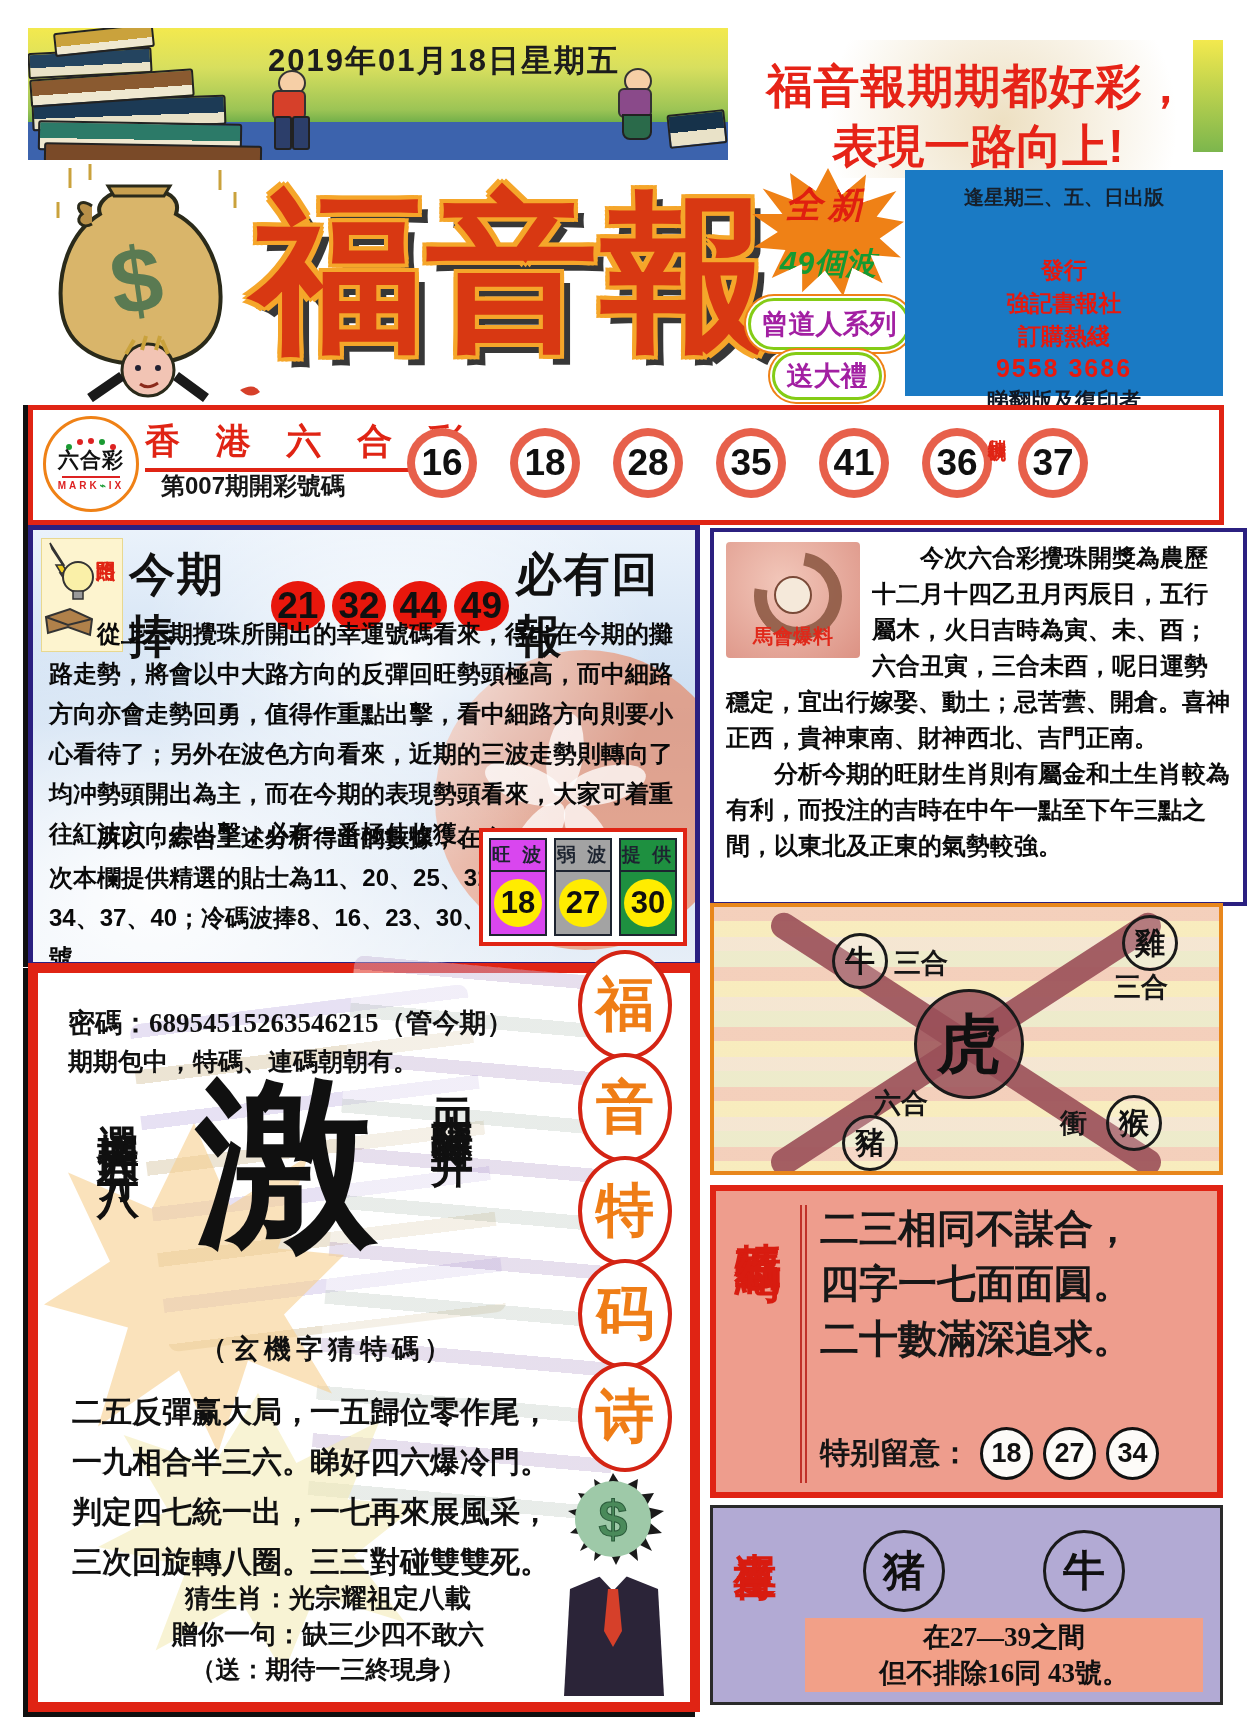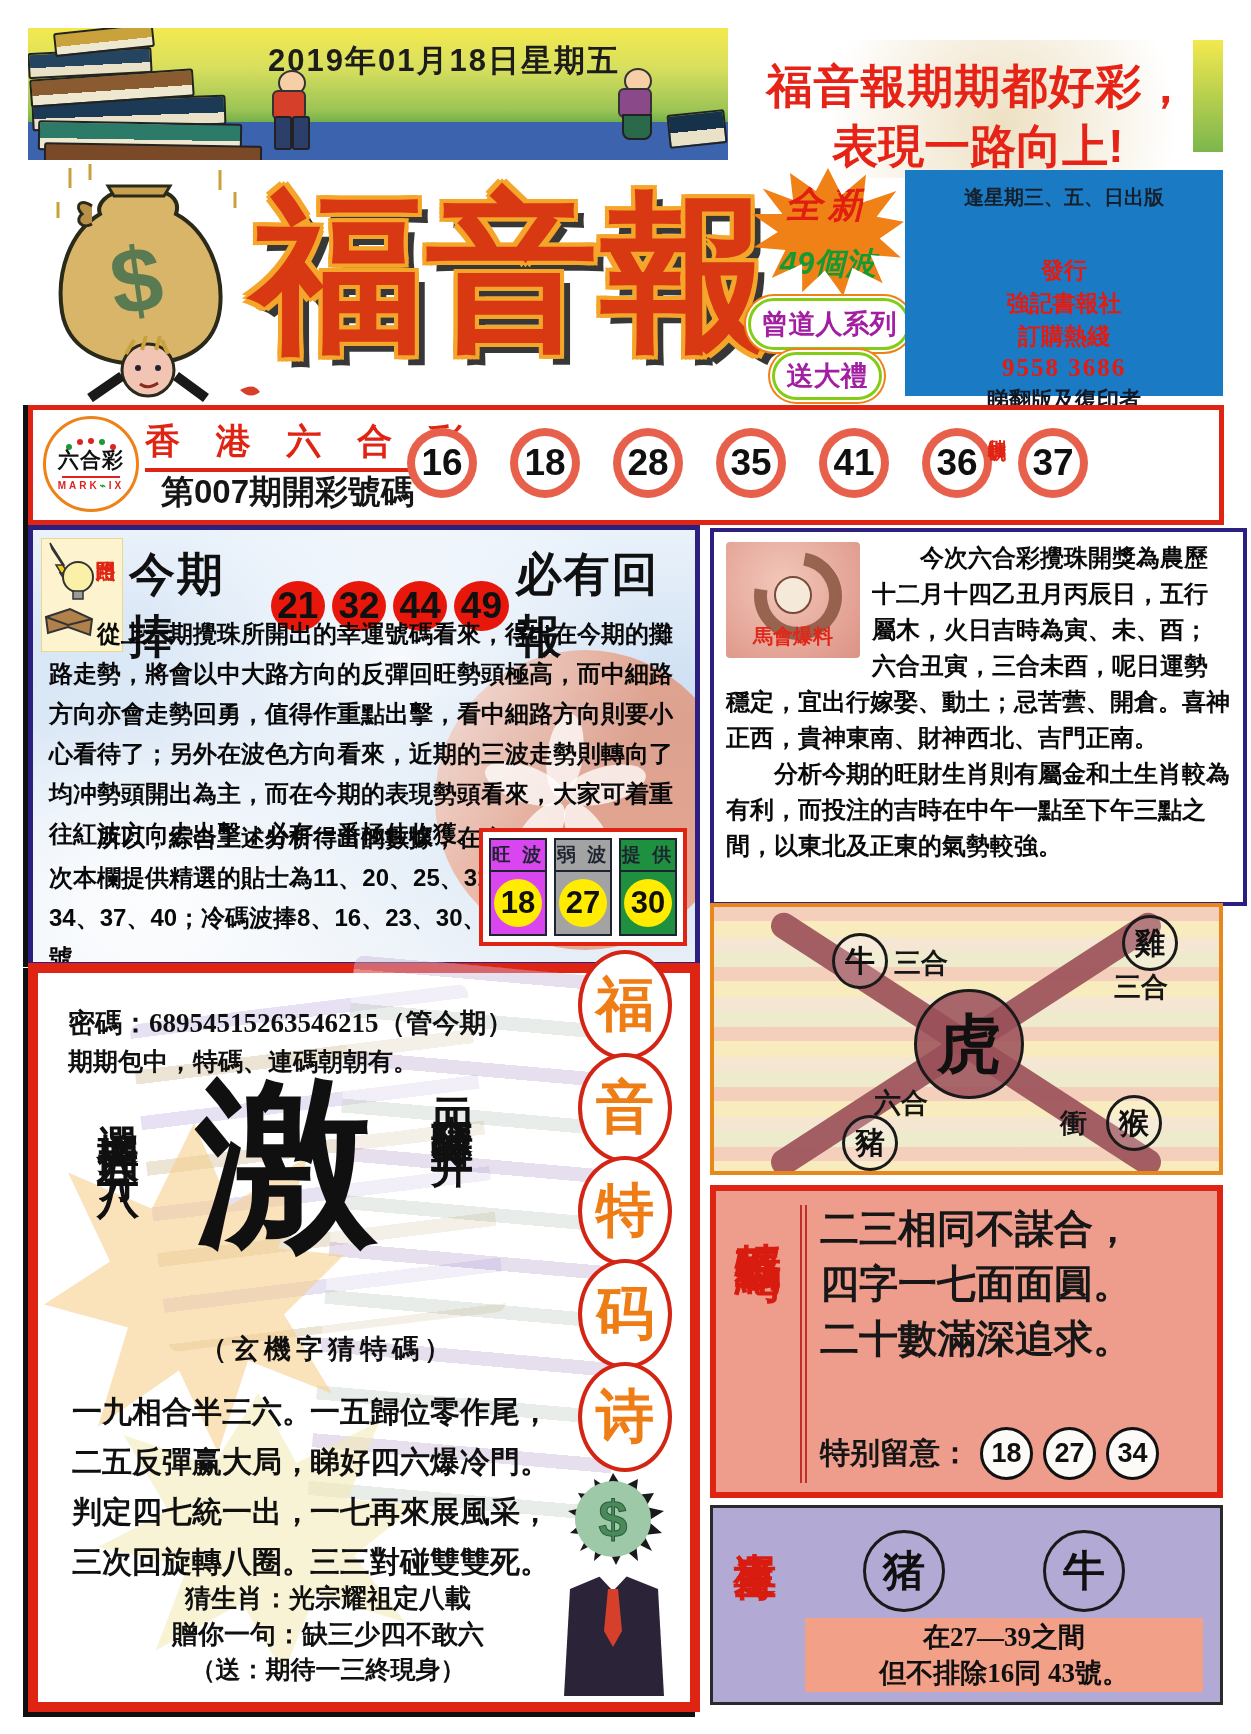--- a/index.html
+++ b/index.html
@@ -33,21 +33,21 @@
      clip-path:polygon(50% 0%,59% 21%,75% 5%,73% 27%,95% 18%,82% 38%,100% 42%,84% 55%,98% 70%,78% 68%,86% 90%,66% 78%,60% 100%,48% 80%,33% 97%,33% 75%,13% 86%,22% 64%,1% 62%,17% 50%,0% 36%,20% 36%,7% 16%,27% 25%,25% 4%,42% 18%);
      display:flex;flex-direction:column;align-items:center;justify-content:center;gap:13px;}
   .starburst .new{font-size:37px;font-weight:900;font-style:italic;color:#e01f10;letter-spacing:6px;}
   .starburst .waves{font-size:31px;font-weight:900;font-style:italic;color:#149a32;}
   .bubble-tag{position:absolute;background:#fff;border:3px solid #84cc16;border-radius:26px;
      box-shadow:0 0 0 2px #fff,0 0 0 4px #ef8116;display:flex;align-items:center;justify-content:center;
      color:#a21fa2;font-weight:900;}
   .series-tag{left:748px;top:298px;width:156px;height:46px;font-size:27px;}
   .gift-tag{left:772px;top:352px;width:104px;height:42px;font-size:27px;}
   .pub-box{left:905px;top:170px;width:318px;height:226px;background:#1a7ac4;
-     display:flex;flex-direction:column;align-items:center;font-family:Liberation Serif, serif;}
+     display:flex;flex-direction:column;align-items:center;}
   .pub-box .b1{margin-top:14px;font-size:20px;font-weight:700;color:#16202c;}
   .pub-box .red{color:#e8190e;font-weight:900;}
   .pub-box .sp{margin-top:44px;font-size:23px;}
   .pub-box .rr{margin-top:2px;font-size:23px;}
   .pub-box .ph{margin-top:2px;font-size:25px;letter-spacing:2px;}
   .pub-box .bw{margin-top:3px;font-size:22px;font-weight:700;color:#101826;}
 
   
   .moneybag{left:30px;top:162px;width:235px;height:240px;}
 
@@ -57,21 +57,21 @@
   .mk-logo{position:absolute;left:10px;top:6px;width:90px;height:90px;border:3px solid #ef8116;border-radius:50%;
      display:flex;flex-direction:column;align-items:center;justify-content:center;background:#fff;}
   .mk-dots{width:6px;height:6px;border-radius:50%;background:#d22;margin-bottom:2px;
      box-shadow:-22px 6px 0 #1a9a32,-11px 1px 0 #d22,11px 1px 0 #1a9a32,22px 6px 0 #d22;}
   .mk-main{font-size:21px;font-weight:900;color:#111;letter-spacing:1px;}
   .mk-rule{width:58px;height:2px;background:#d22;margin:2px 0;}
   .mk-sub{font-size:10px;font-weight:900;color:#d22;letter-spacing:3px;}
   .mk-sub .g{color:#1a9a32;}
   .lot-name{position:absolute;left:112px;top:8px;font-size:35px;font-weight:900;color:#e02414;letter-spacing:13px;
      border-bottom:4px solid #e02414;padding-bottom:3px;white-space:nowrap;}
-  .lot-draw{position:absolute;left:128px;top:60px;font-size:33px;font-weight:700;color:#151515;}
+  .lot-draw{position:absolute;left:128px;top:60px;font-size:24px;font-weight:700;color:#151515;}
   .ball{position:absolute;top:18px;width:70px;height:70px;border-radius:50%;background:#e7604b;
      display:flex;align-items:center;justify-content:center;}
   .ball::before{content:"";position:absolute;width:54px;height:54px;border-radius:50%;background:#fff;}
   .ball b{position:relative;font-size:37px;font-weight:700;color:#101010;font-family:"Liberation Sans",sans-serif;}
   .sp-label{position:absolute;left:952px;top:14px;writing-mode:vertical-rl;text-orientation:upright;
      font-size:18px;font-weight:900;color:#e02414;letter-spacing:2px;height:84px;}
 
   
   .tips{left:28px;top:525px;width:662px;height:432px;border:5px solid #2b2080;box-shadow:-5px 0 0 #101010;
      background:linear-gradient(180deg,#eaf2fb 0%,#c9dcf1 45%,#e6eef7 100%);overflow:hidden;}
@@ -415,22 +415,22 @@
 
     <div class="side-col">
       <div class="bubble">福</div>
       <div class="bubble">音</div>
       <div class="bubble">特</div>
       <div class="bubble">码</div>
       <div class="bubble">诗</div>
     </div>
 
     <div class="mp-serif mp-col l">
+      <div>二五反彈赢大局，</div>
       <div>一九相合半三六。</div>
-      <div>二五反彈赢大局，</div>
       <div>判定四七統一出，</div>
       <div>三次回旋轉八圈。</div>
     </div>
     <div class="mp-serif mp-col r">
       <div>一五歸位零作尾，</div>
       <div>睇好四六爆冷門。</div>
       <div>一七再來展風采，</div>
       <div>三三對碰雙雙死。</div>
     </div>
 

